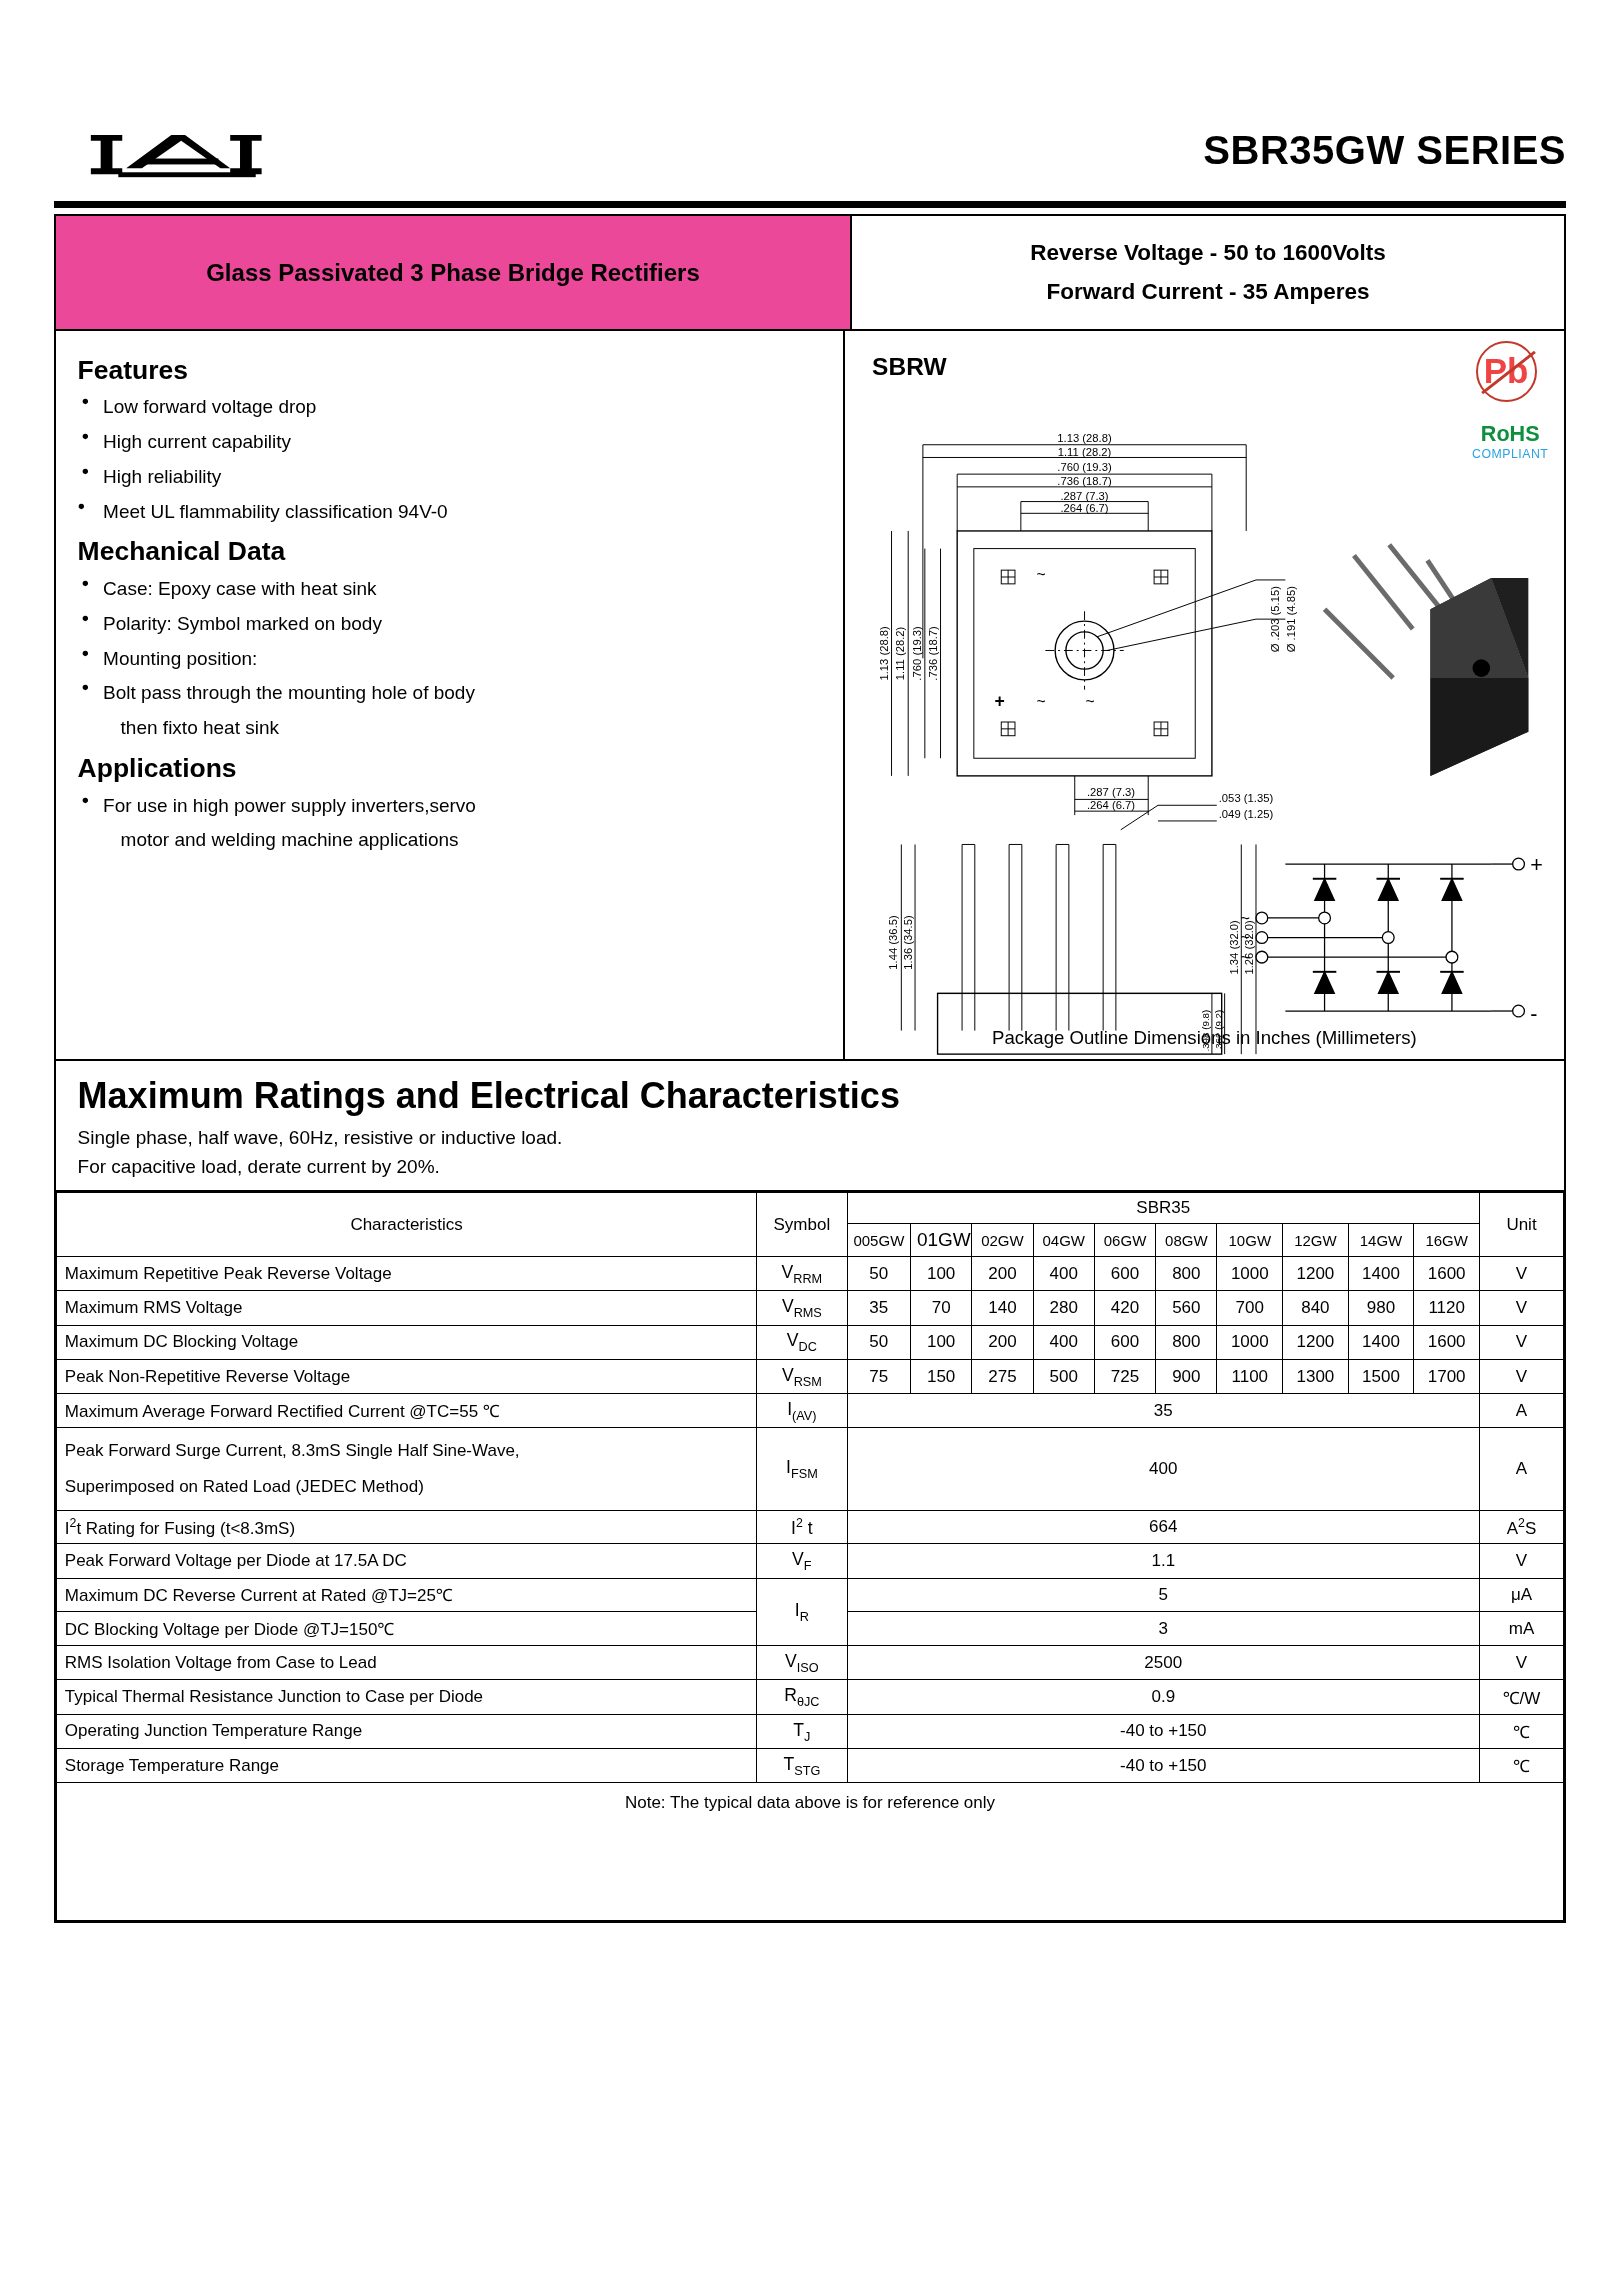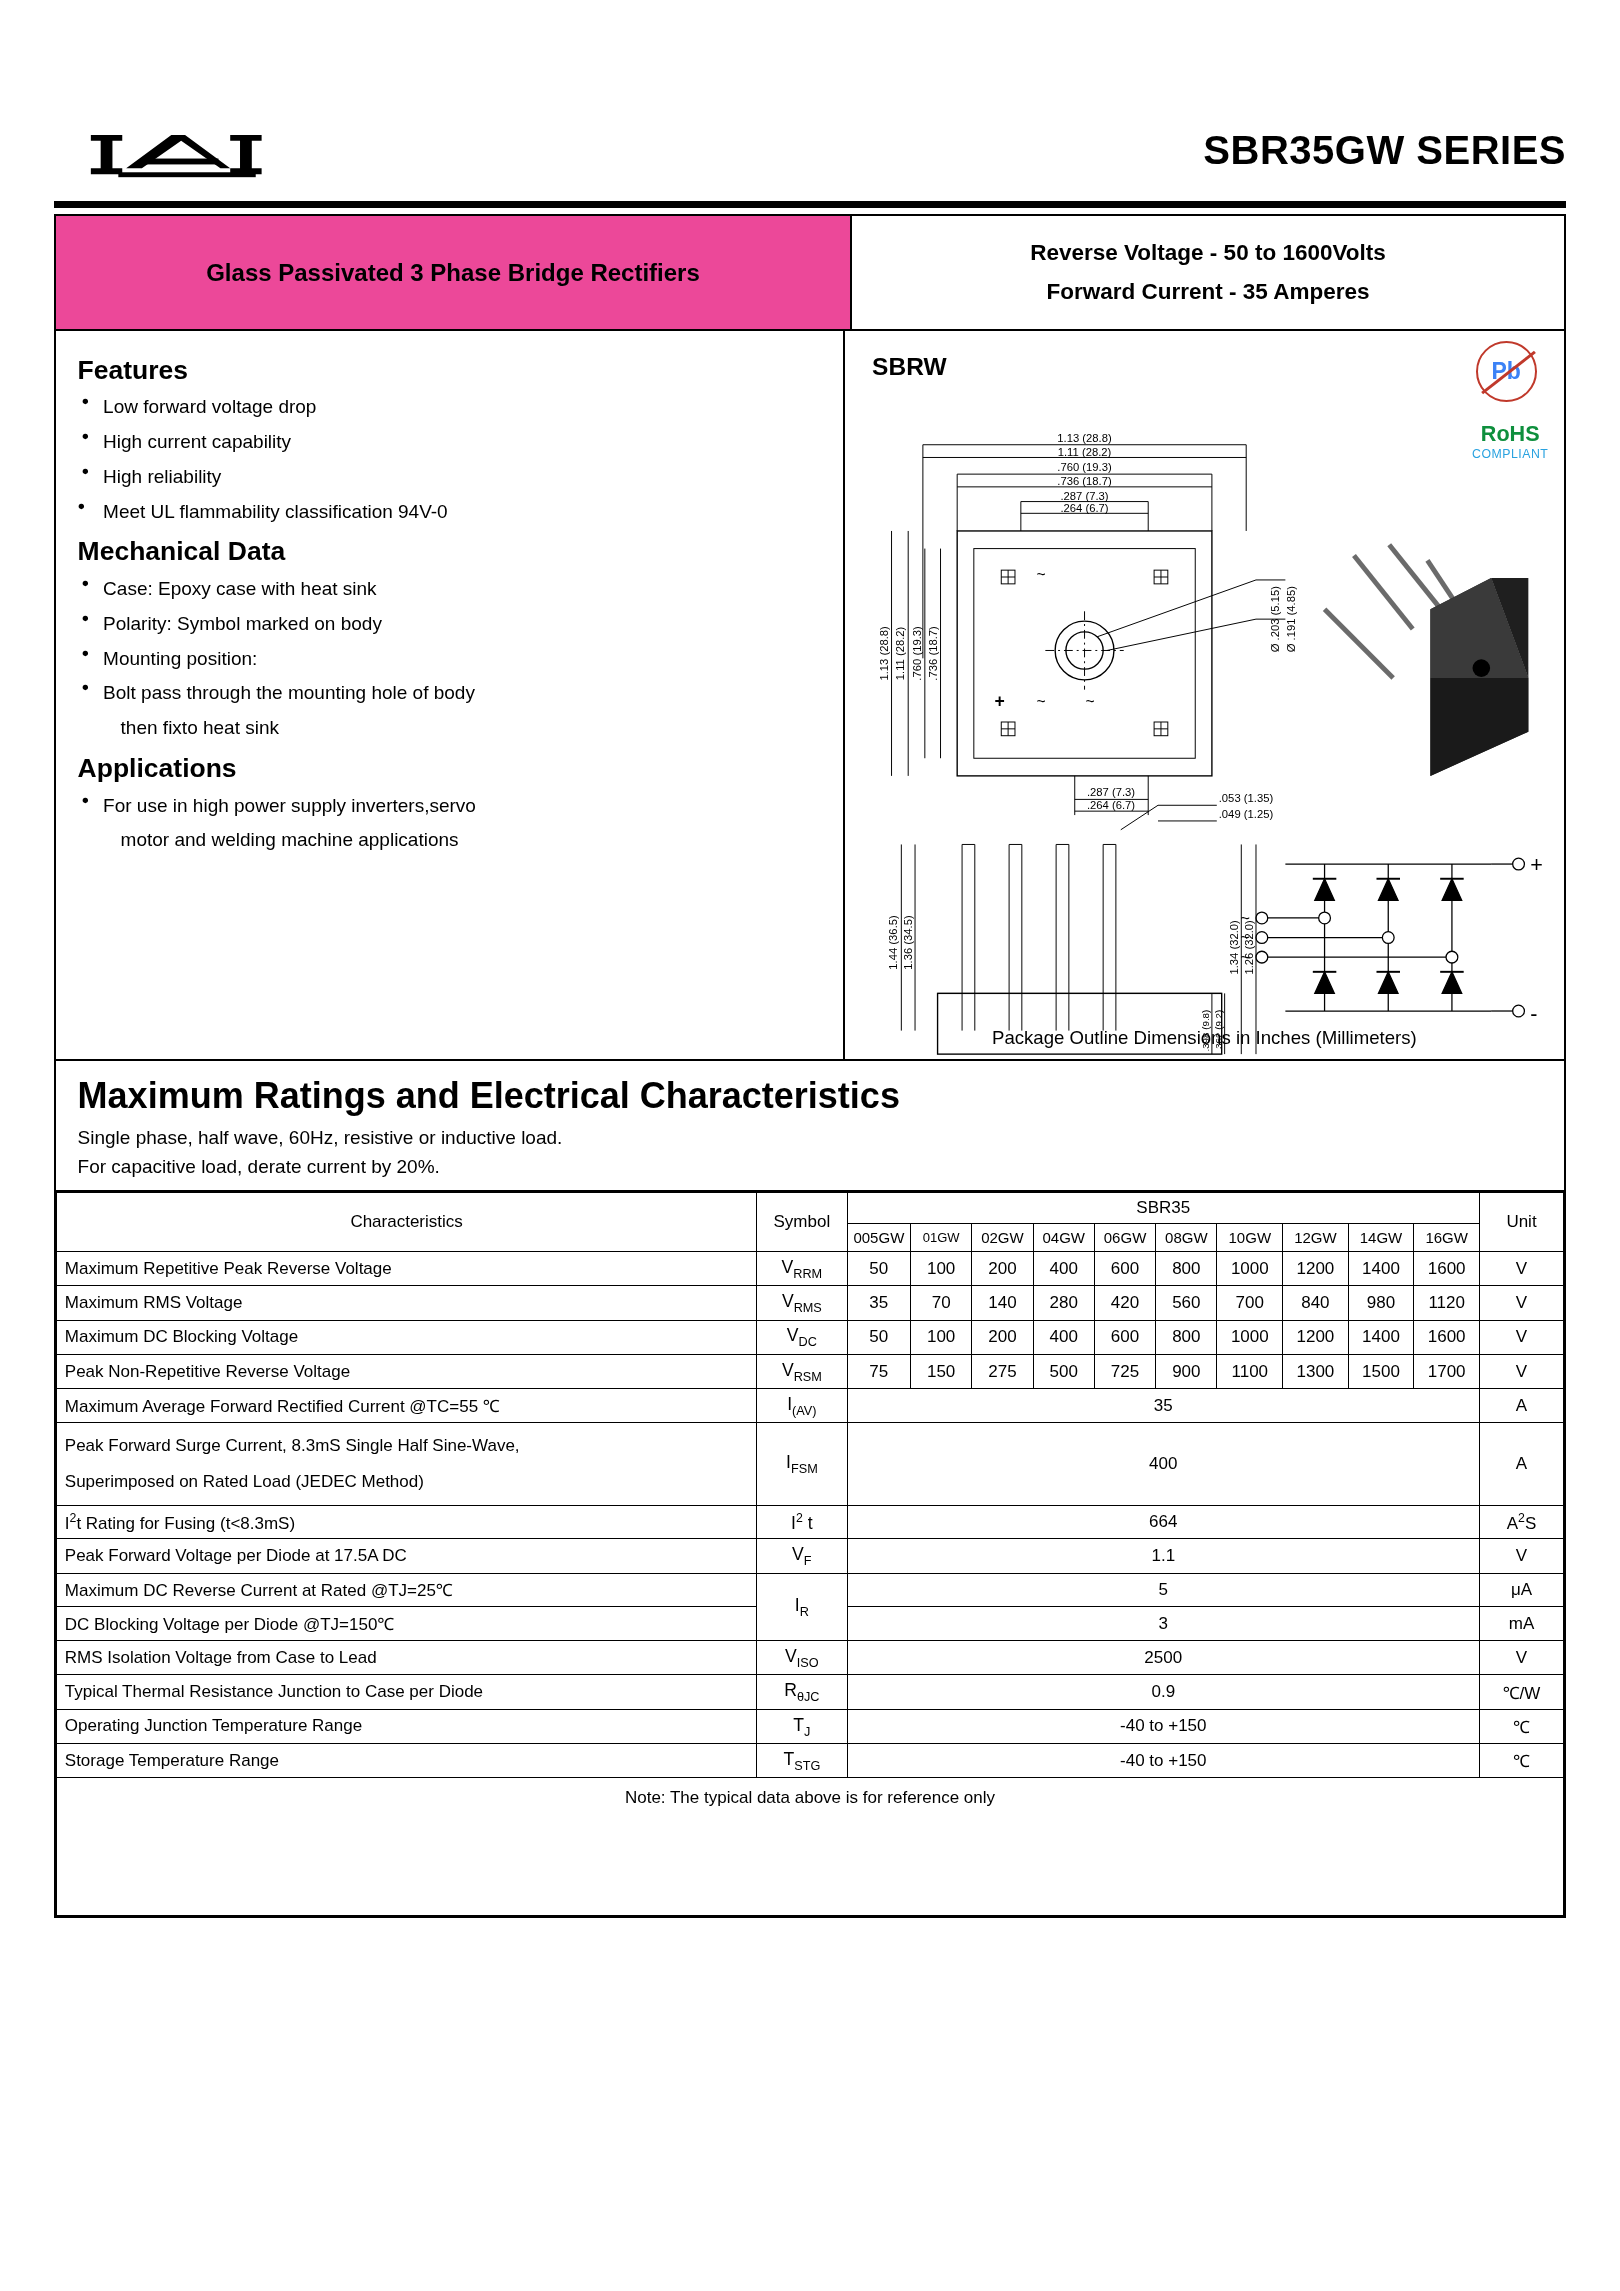--- a/index.html
+++ b/index.html
@@ -148,22 +148,22 @@
     margin: 0 0 3.9px 7.8px;
   }
   .pb-badge {
     position: absolute;
     right: 27.4px;
     top: 9.8px;
     width: 61px;
     height: 61px;
     border-radius: 50%;
     border: 2.9px solid #c0392b;
-    color: #3b82f6;
-    font-size: 23px;
+    color: #ef4444;
+    font-size: 35px;
     font-weight: bold;
     display: flex;
     align-items: center;
     justify-content: center;
     box-sizing: border-box;
   }
   .pb-badge::after {
     content: "";
     position: absolute;
     left: -2.9px; top: 50%;
@@ -516,21 +516,21 @@
       </colgroup>
       <tbody>
         <tr>
           <td rowspan="2">Characteristics</td>
           <td rowspan="2">Symbol</td>
           <td colspan="10">SBR35</td>
           <td rowspan="2">Unit</td>
         </tr>
         <tr>
           <td style="font-size:15px">005GW</td>
-          <td style="font-size:13px">01GW</td>
+          <td style="font-size:19px">01GW</td>
           <td style="font-size:15px">02GW</td>
           <td style="font-size:15px">04GW</td>
           <td style="font-size:15px">06GW</td>
           <td style="font-size:15px">08GW</td>
           <td style="font-size:15px">10GW</td>
           <td style="font-size:15px">12GW</td>
           <td style="font-size:15px">14GW</td>
           <td style="font-size:15px">16GW</td>
         </tr>
 

